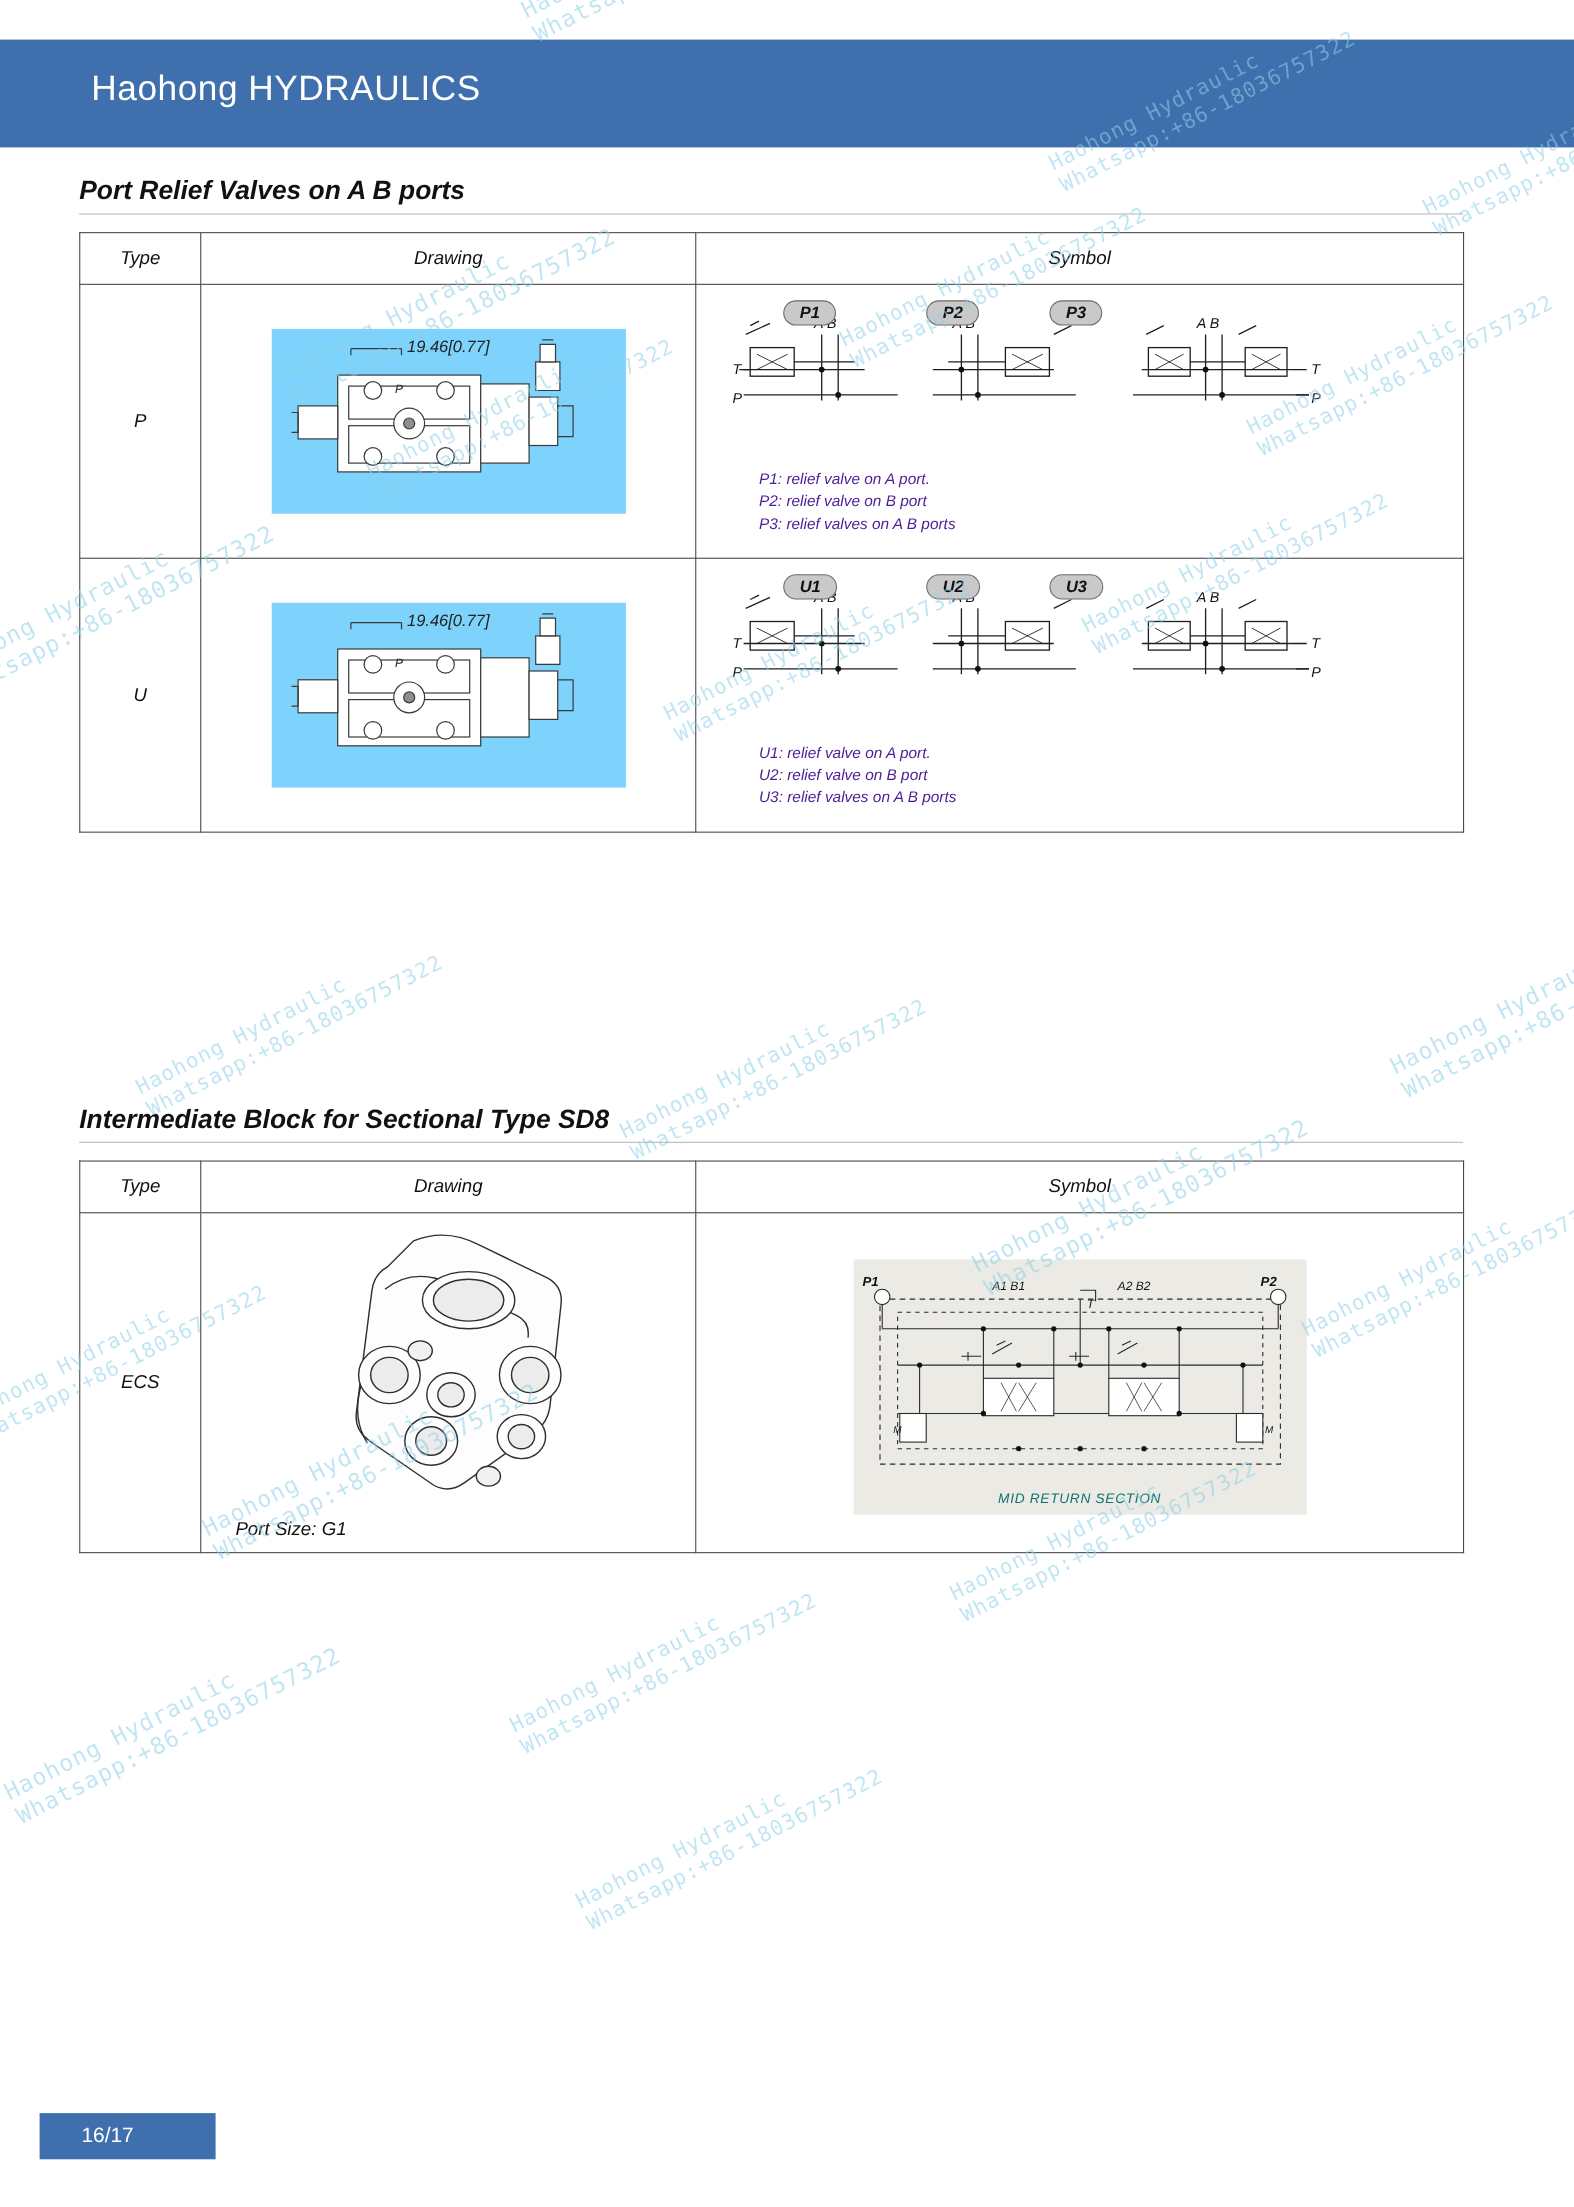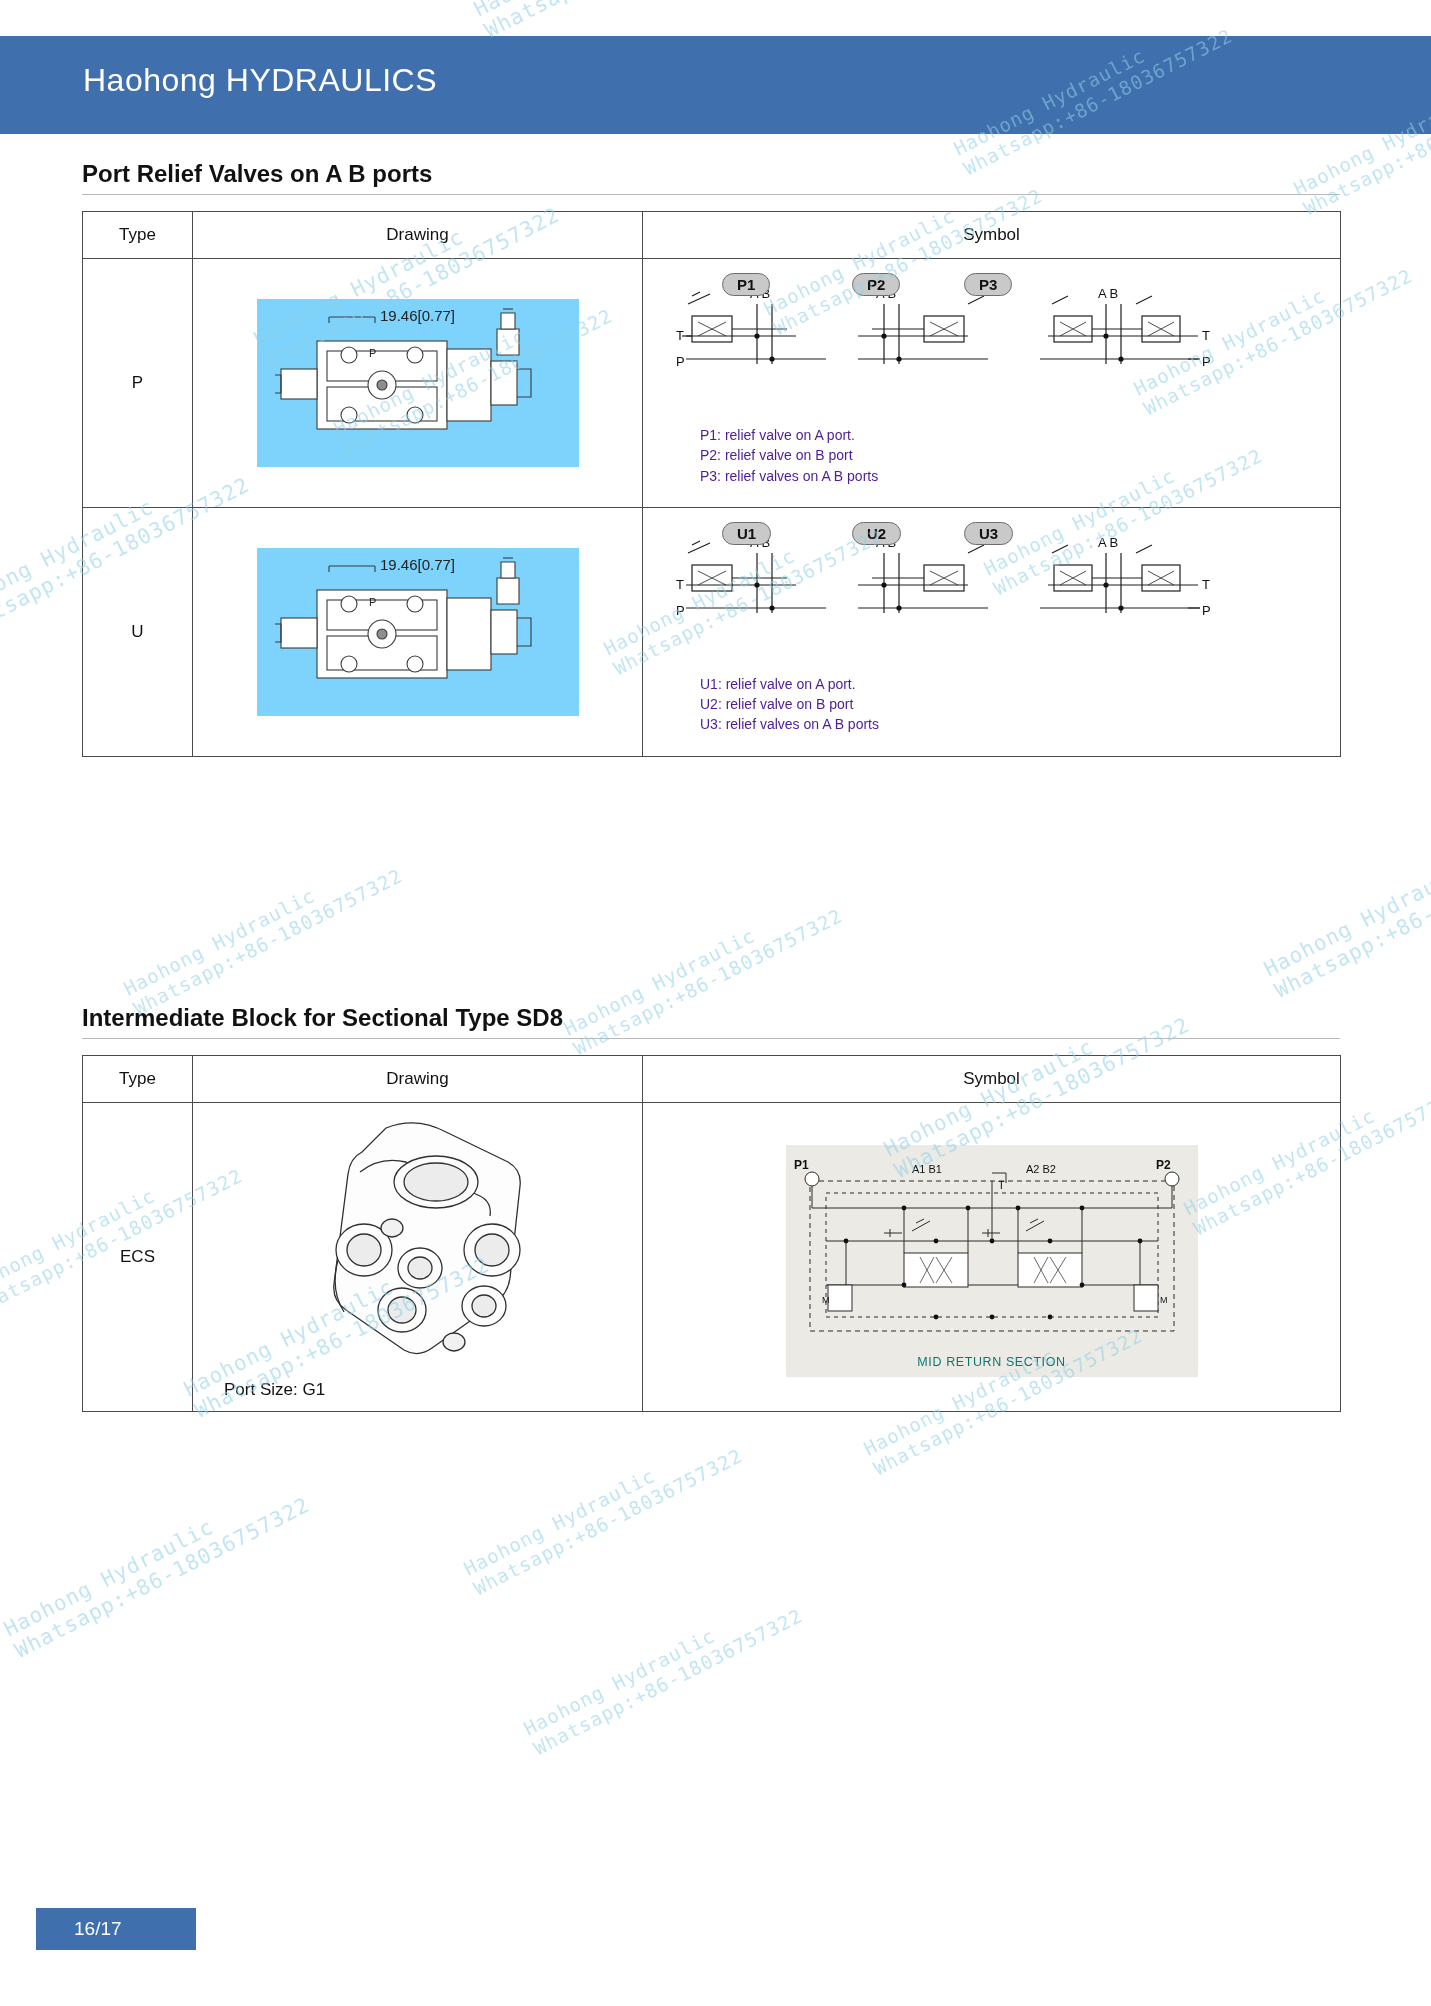--- a/index.html
+++ b/index.html
@@ -28,22 +28,23 @@
     left: 83px; top: 62px;
     font-size: 32px;
     color: #ffffff;
     letter-spacing: 0.5px;
     white-space: nowrap;
   }
 
   
   .section {
     position: absolute;
-    left: 82px;
+    left: 72px;
     width: 1258px;
+    font-style: italic;
   }
   .section-title {
     font-size: 24px;
     font-weight: bold;
     color: #111;
     padding-bottom: 6px;
     border-bottom: 1.5px solid #b9b9b9;
     margin: 0 0 16px 0;
   }
 
@@ -132,21 +133,21 @@
     bottom: 8px; left: 0; width: 100%;
     text-align: center;
     font-size: 12.5px;
     letter-spacing: .6px;
     color: #0f766e;
   }
 
   
   .footer-tab {
     position: absolute;
-    left: 36px; bottom: 56px;
+    left: 36px; bottom: 43px;
     width: 160px; height: 42px;
     background: #3f6fac;
     color: #fff;
     font-size: 19px;
     display: flex;
     align-items: center;
     padding-left: 38px;
     box-sizing: border-box;
   }
 

